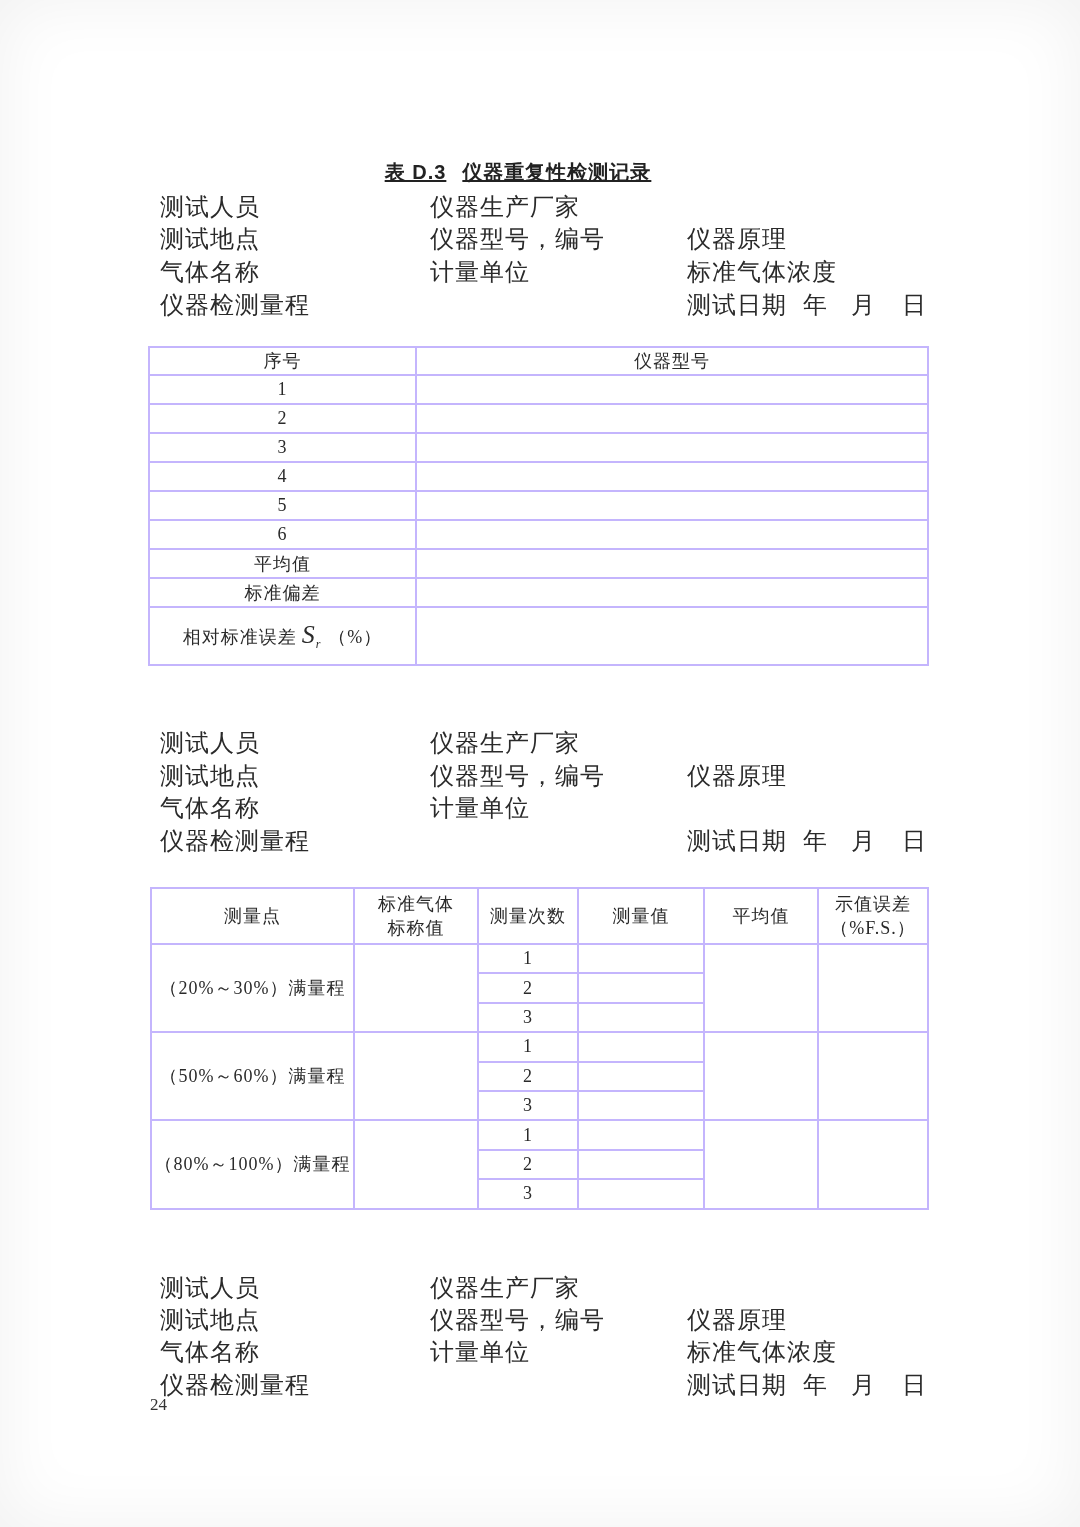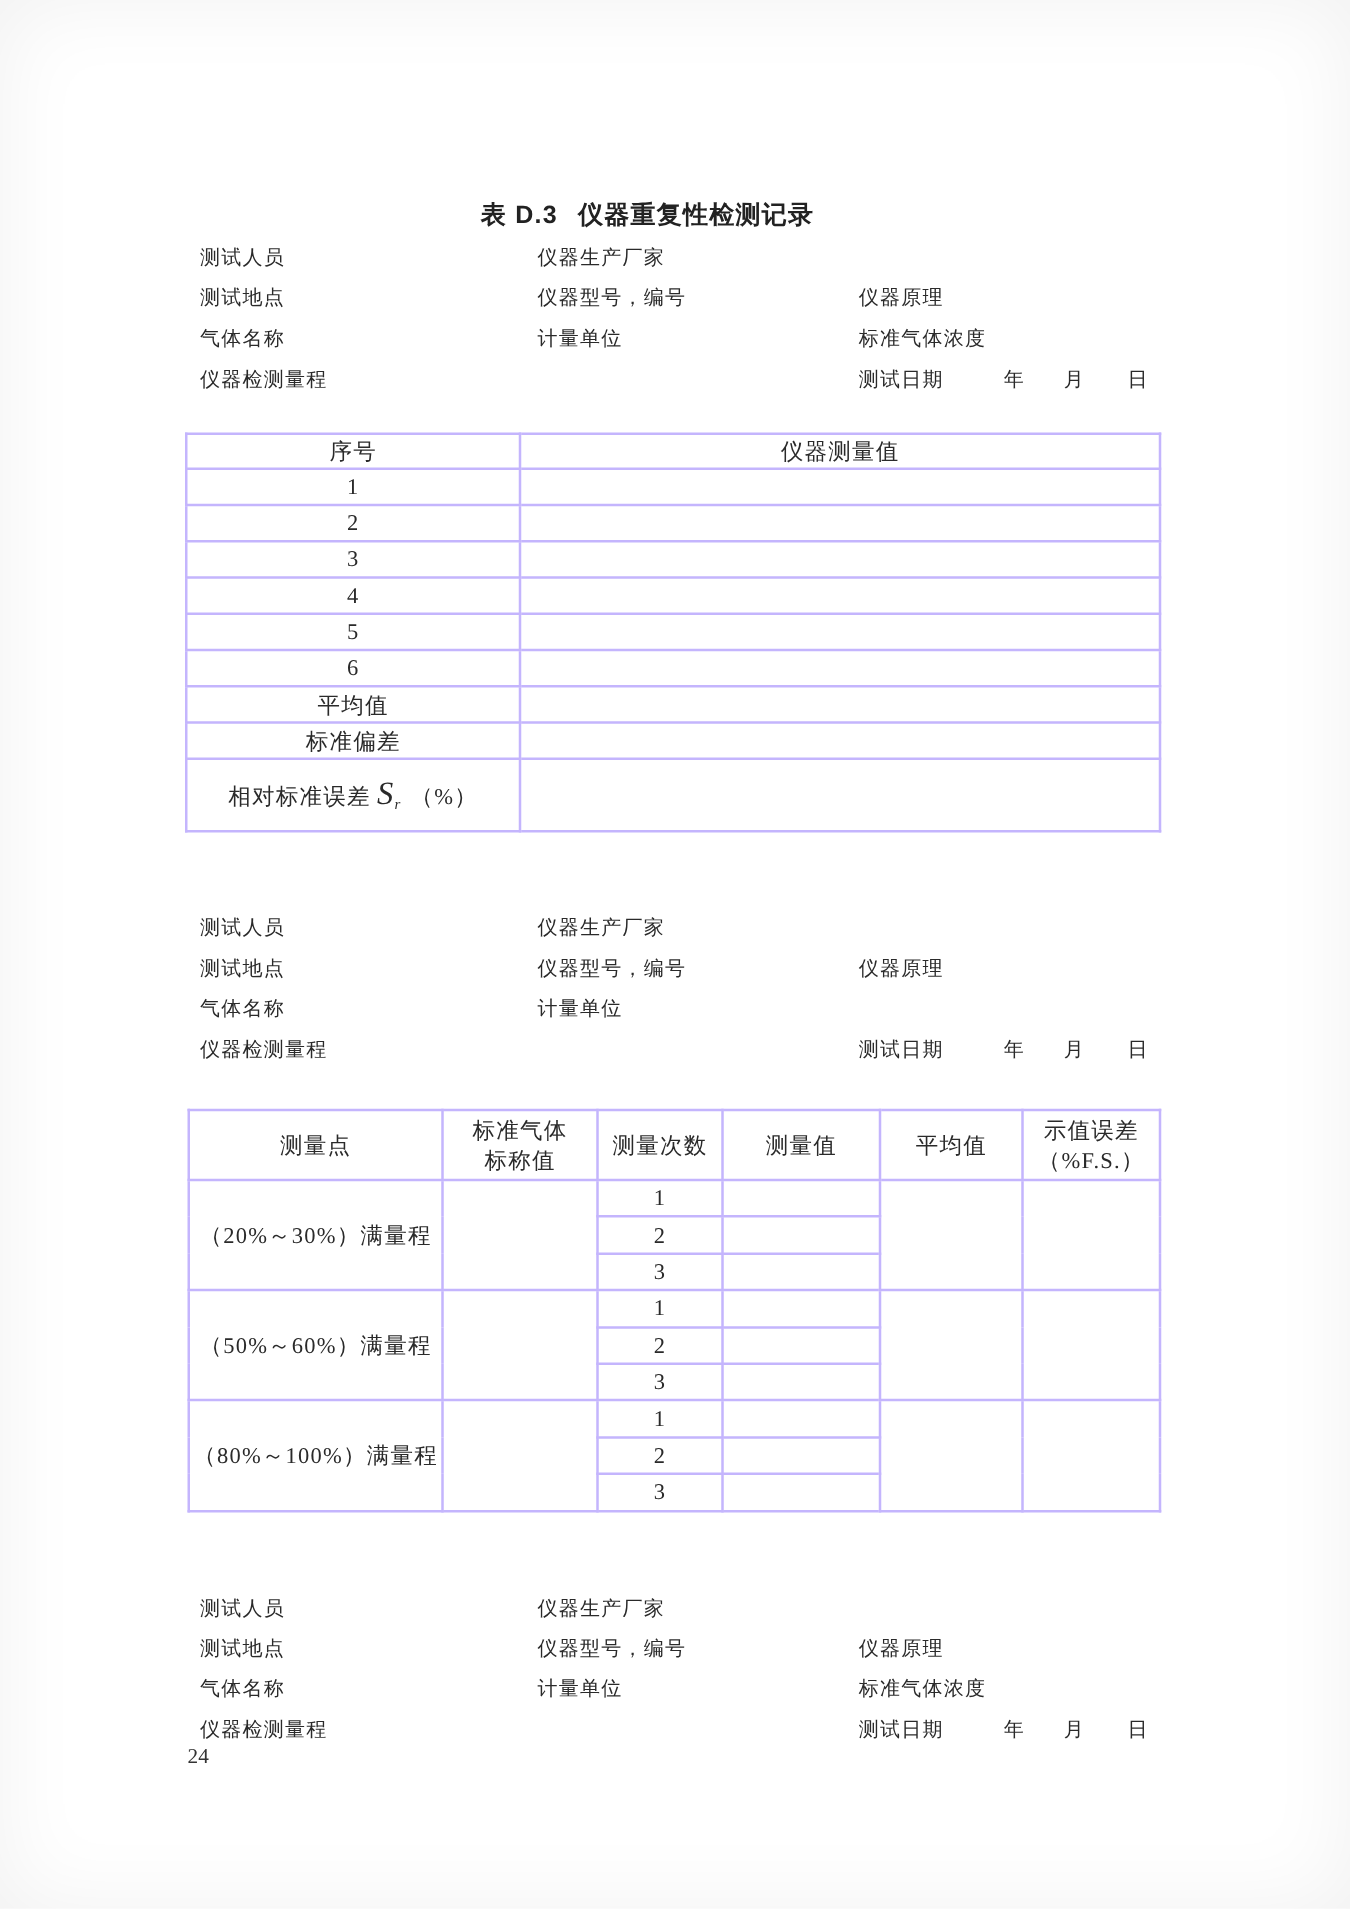--- a/index.html
+++ b/index.html
@@ -7,23 +7,24 @@
     position:relative; width:1080px; height:1527px; background:#ffffff;
     font-family:"Liberation Serif","DejaVu Serif",serif;
     color:#2a2a2a; overflow:hidden;
     box-shadow: inset 0 0 70px rgba(0,0,0,0.06);
   }
   .tbl-title {
     position:absolute; left:0; width:1036px; text-align:center;
     font-family:"Liberation Sans","DejaVu Sans",sans-serif;
     font-weight:700; font-size:20px; letter-spacing:1px; line-height:22px;
     color:#222;
+    text-decoration:underline;
   }
   .tbl-title .prefix { margin-right:16px; }
-  .info-line { position:absolute; left:160px; width:900px; height:22px; font-size:16px; line-height:20px; }
+  .info-line { position:absolute; left:160px; width:900px; height:22px; font-size:24px; line-height:20px; }
   .info-line span { position:absolute; top:0; white-space:nowrap; letter-spacing:1px; }
   .p1 { left:0; }
   .p2 { left:270px;text-align:center; }
   .p3 { left:527px; }
   .py { left:643px; }
   .pm { left:691px; }
   .pd { left:742px; }
 
   table { position:absolute; border-collapse:collapse; table-layout:fixed; }
   td {
@@ -81,21 +82,21 @@
   </div>
 
   <table class="t1">
     <colgroup>
         <col style="width:267px">
         <col style="width:512px">
       </colgroup>
     <tbody>
         <tr class="hrow">
       <td>序号</td>
-      <td>仪器测量值</td>
+      <td>仪器型号</td>
     </tr>
     <tr>
           <td>1</td>
           <td></td>
         </tr>
     <tr>
           <td>2</td>
           <td></td>
         </tr>
     <tr>

